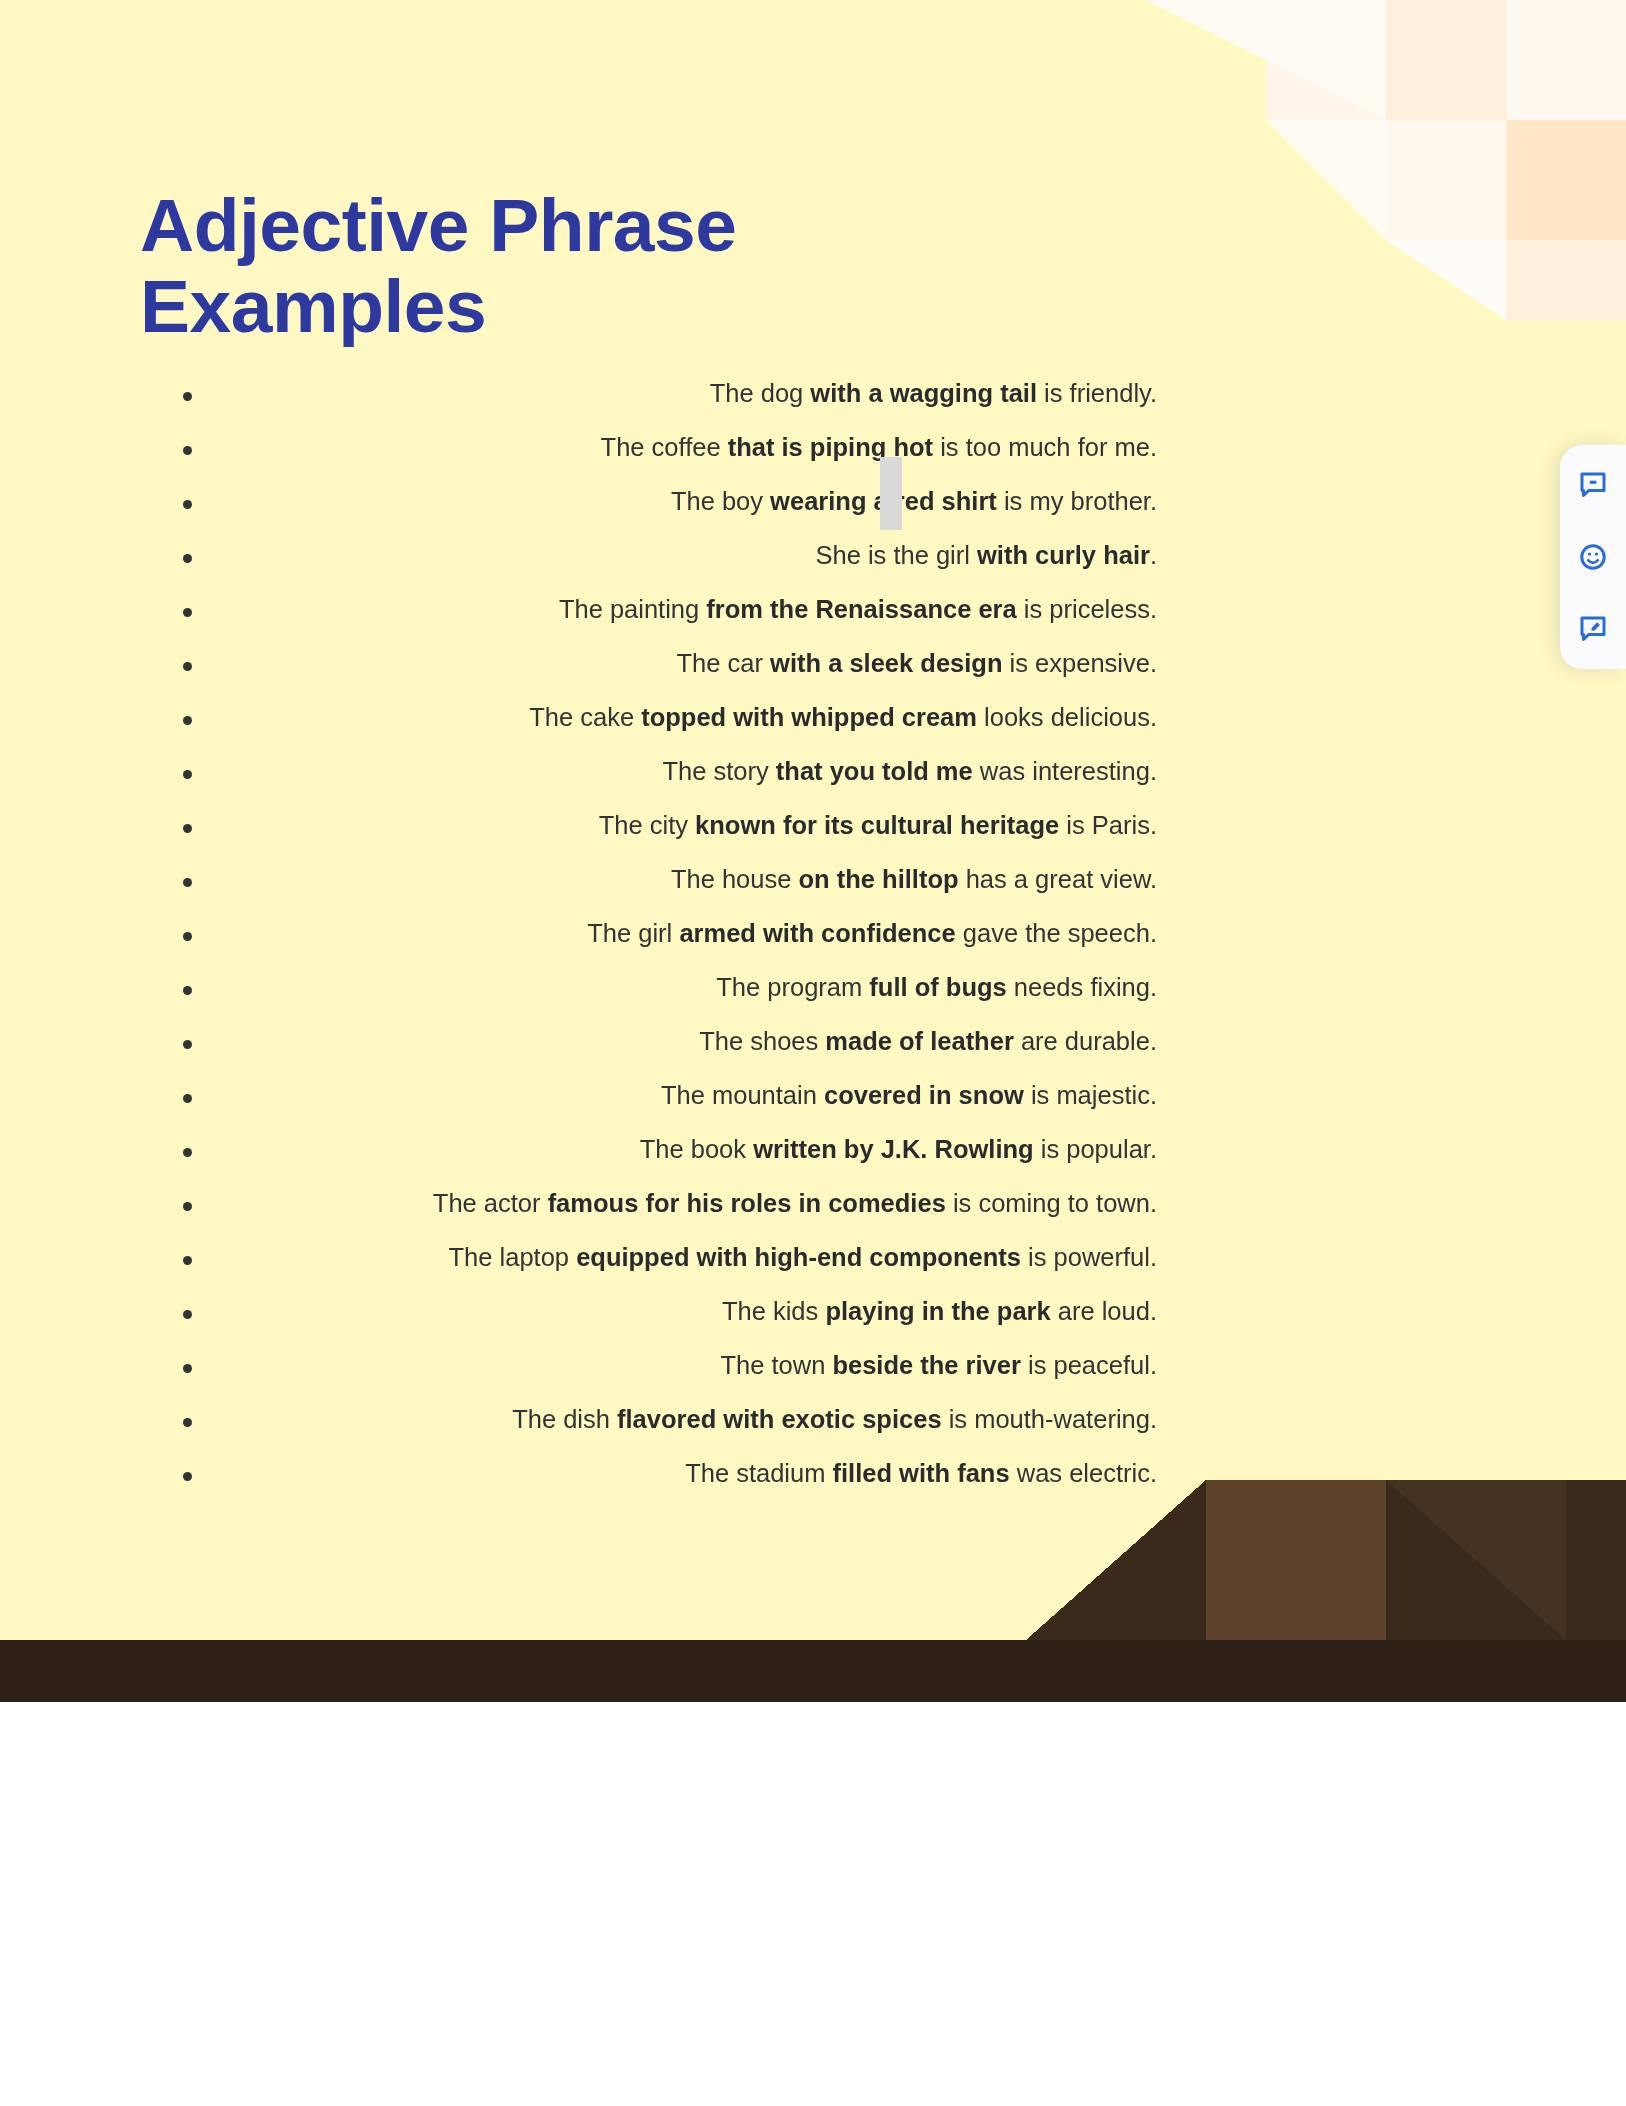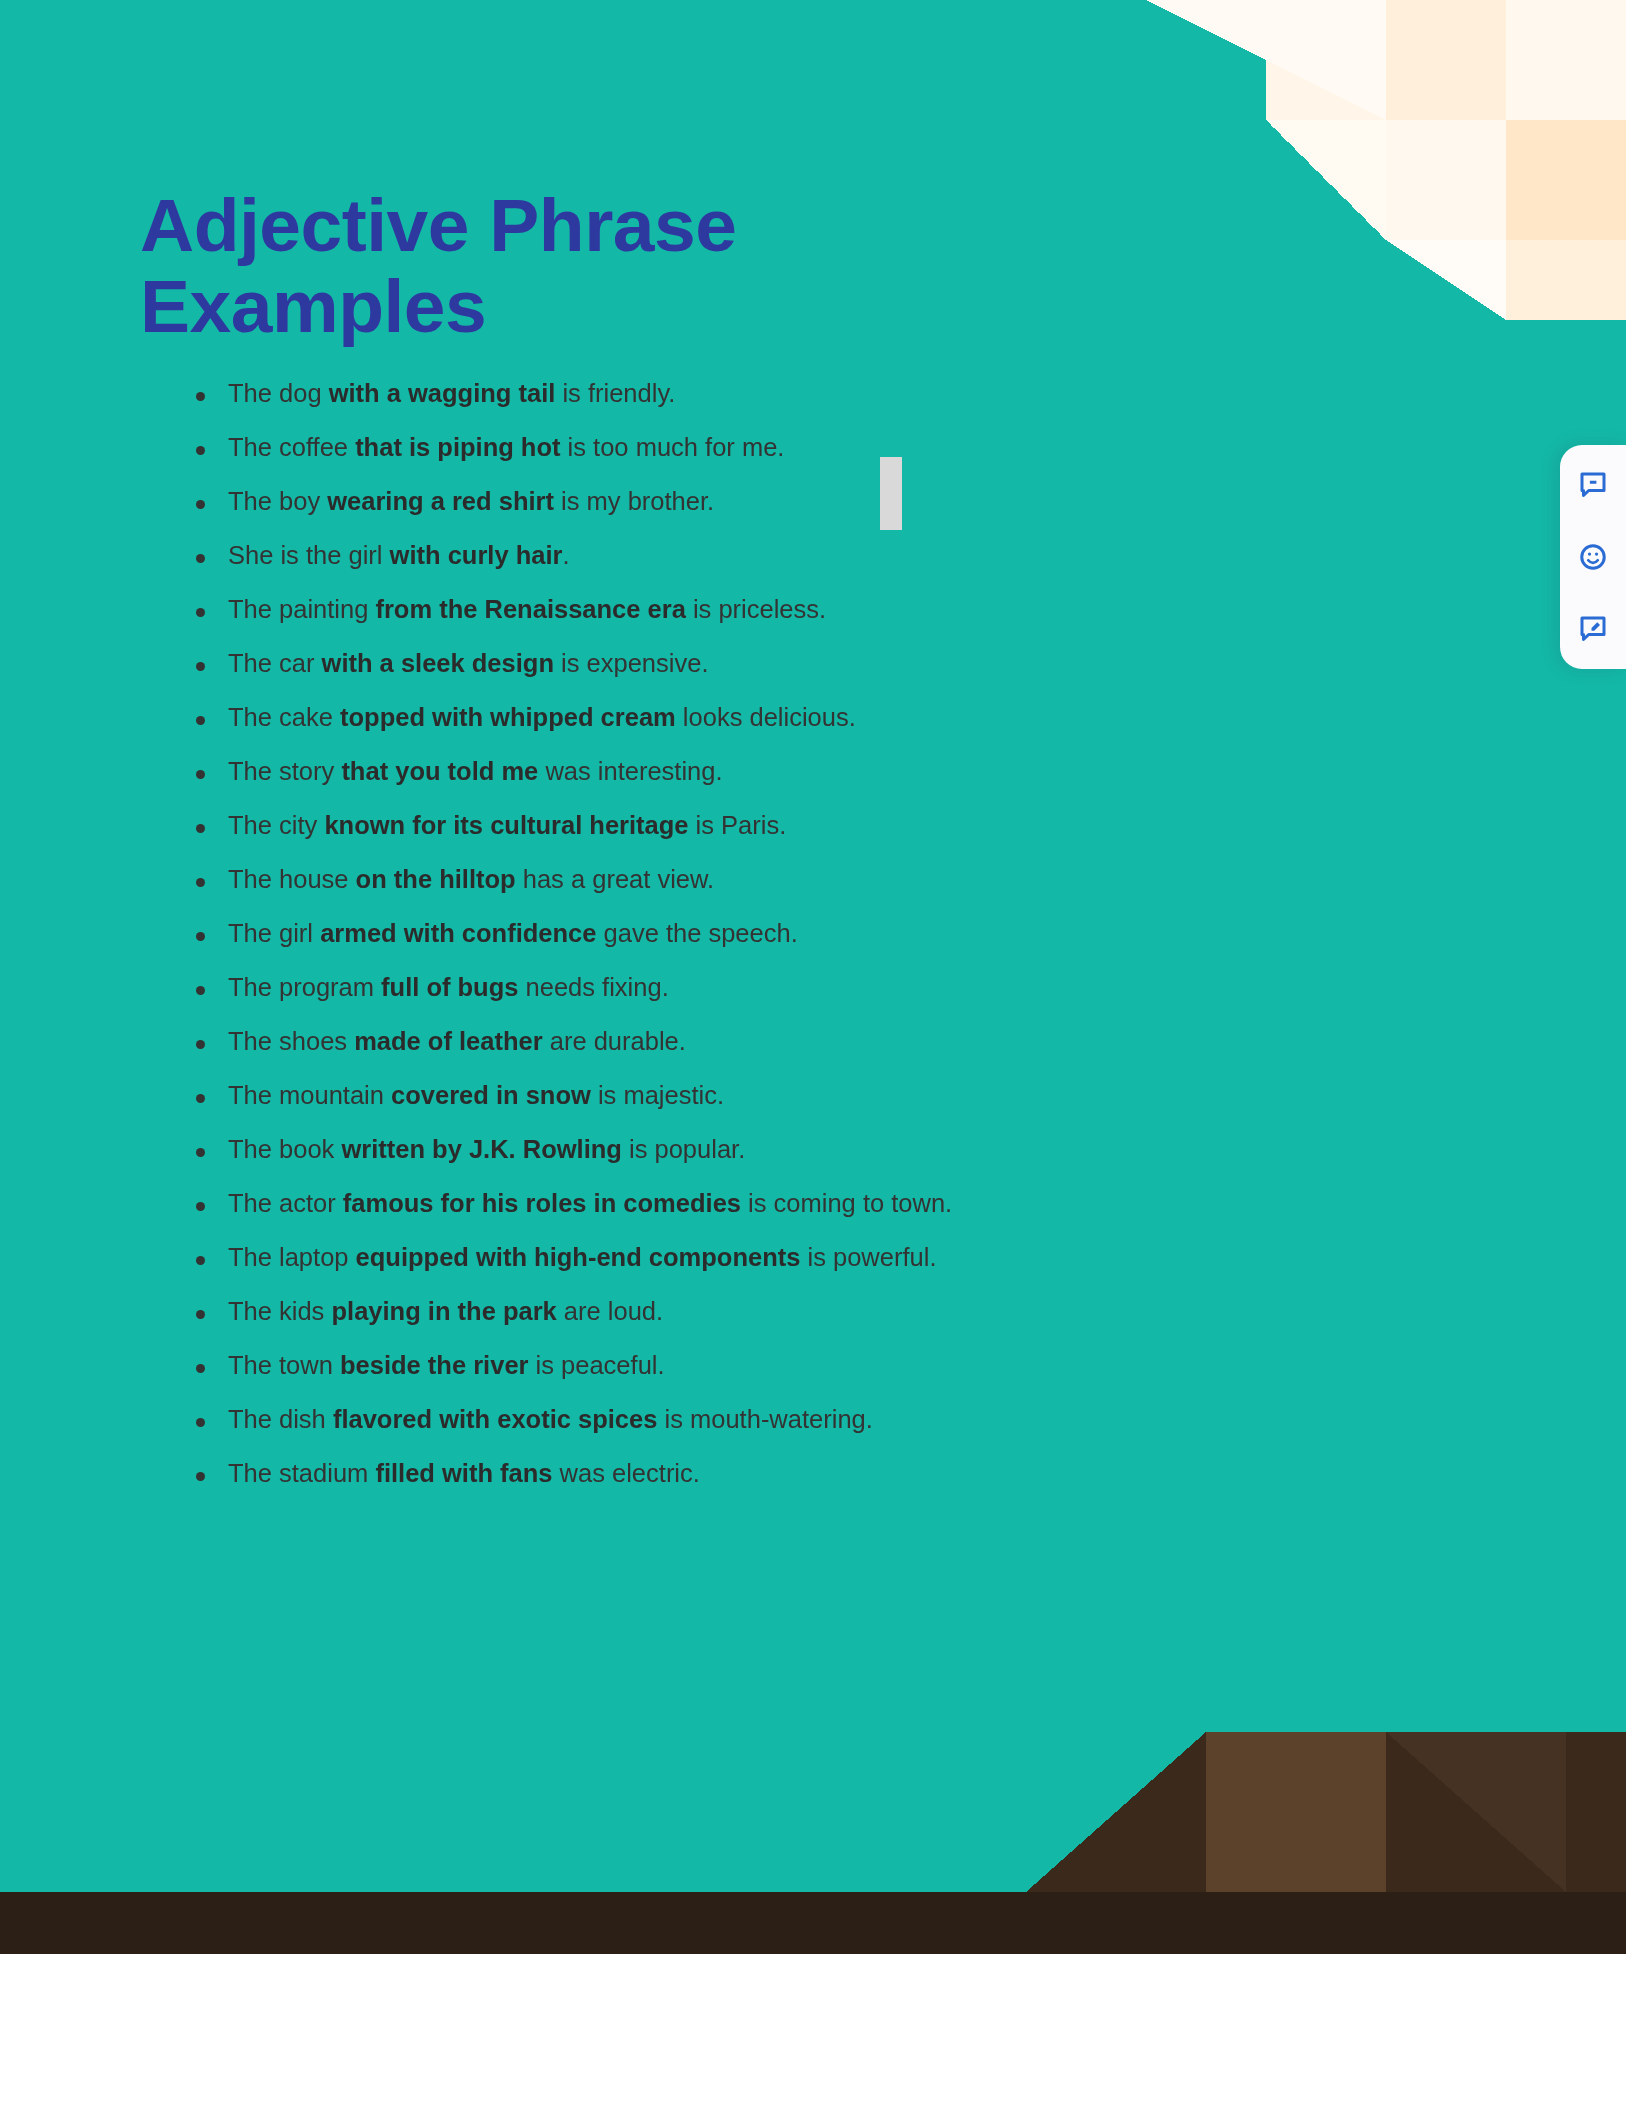--- a/index.html
+++ b/index.html
@@ -7,22 +7,22 @@
     padding: 0;
     background: #ffffff;
   }
   body {
     font-family: "Liberation Sans", sans-serif;
   }
 
   .page {
     position: relative;
     width: 1626px;
-    height: 1954px;
-    background: #14b8a6;
+    height: 1702px;
+    background: #fef9c3;
     overflow: hidden;
   }
 
   
   .deco-top {
     position: absolute;
     top: 0;
     right: 0;
     width: 480px;
     height: 300px;
@@ -65,22 +65,23 @@
     line-height: 1.08;
     font-weight: 700;
     color: #2E39A0;
     letter-spacing: -0.5px;
     margin: 0 0 34px 0;
     max-width: 640px;
   }
 
   .bullet-list {
     list-style: none;
-    margin: 16px;
+    margin: 3px;
     padding: 0;
+    text-align: right;
   }
   .bullet-item {
     position: relative;
     padding-left: 72px;
     font-size: 25.5px;
     line-height: 1.0;
     color: #333333;
     margin-bottom: 28.5px;
     white-space: nowrap;
   }

